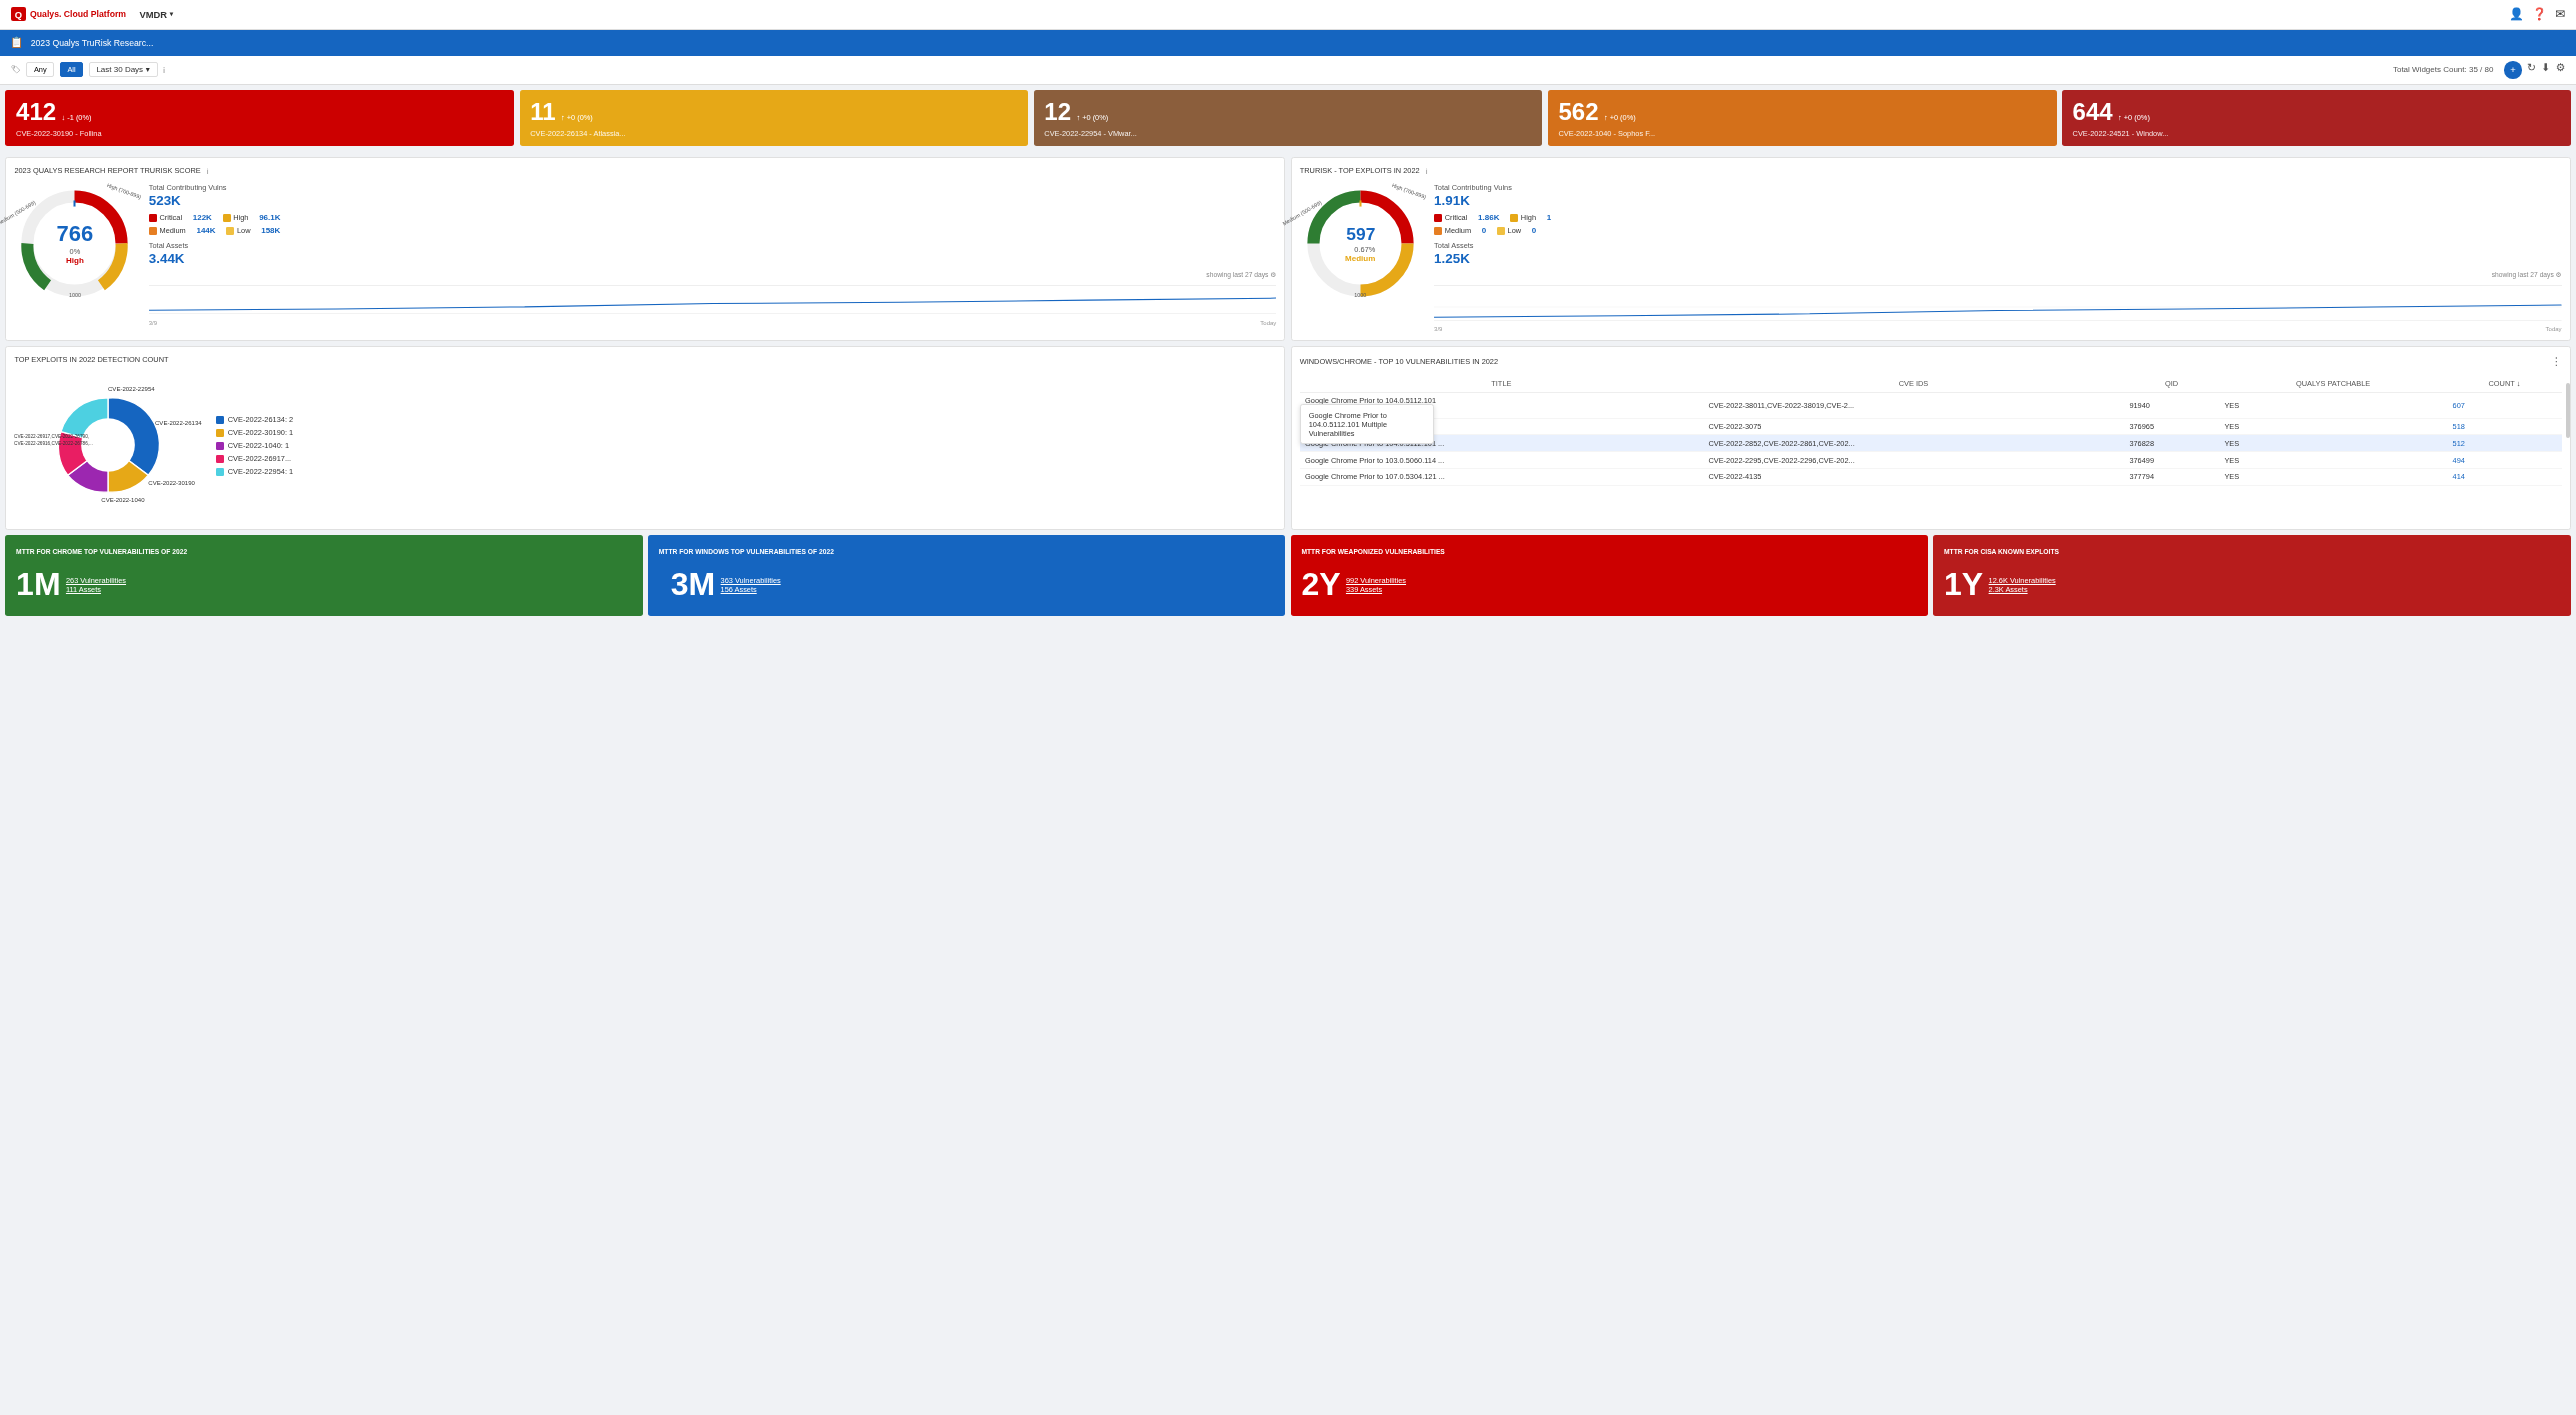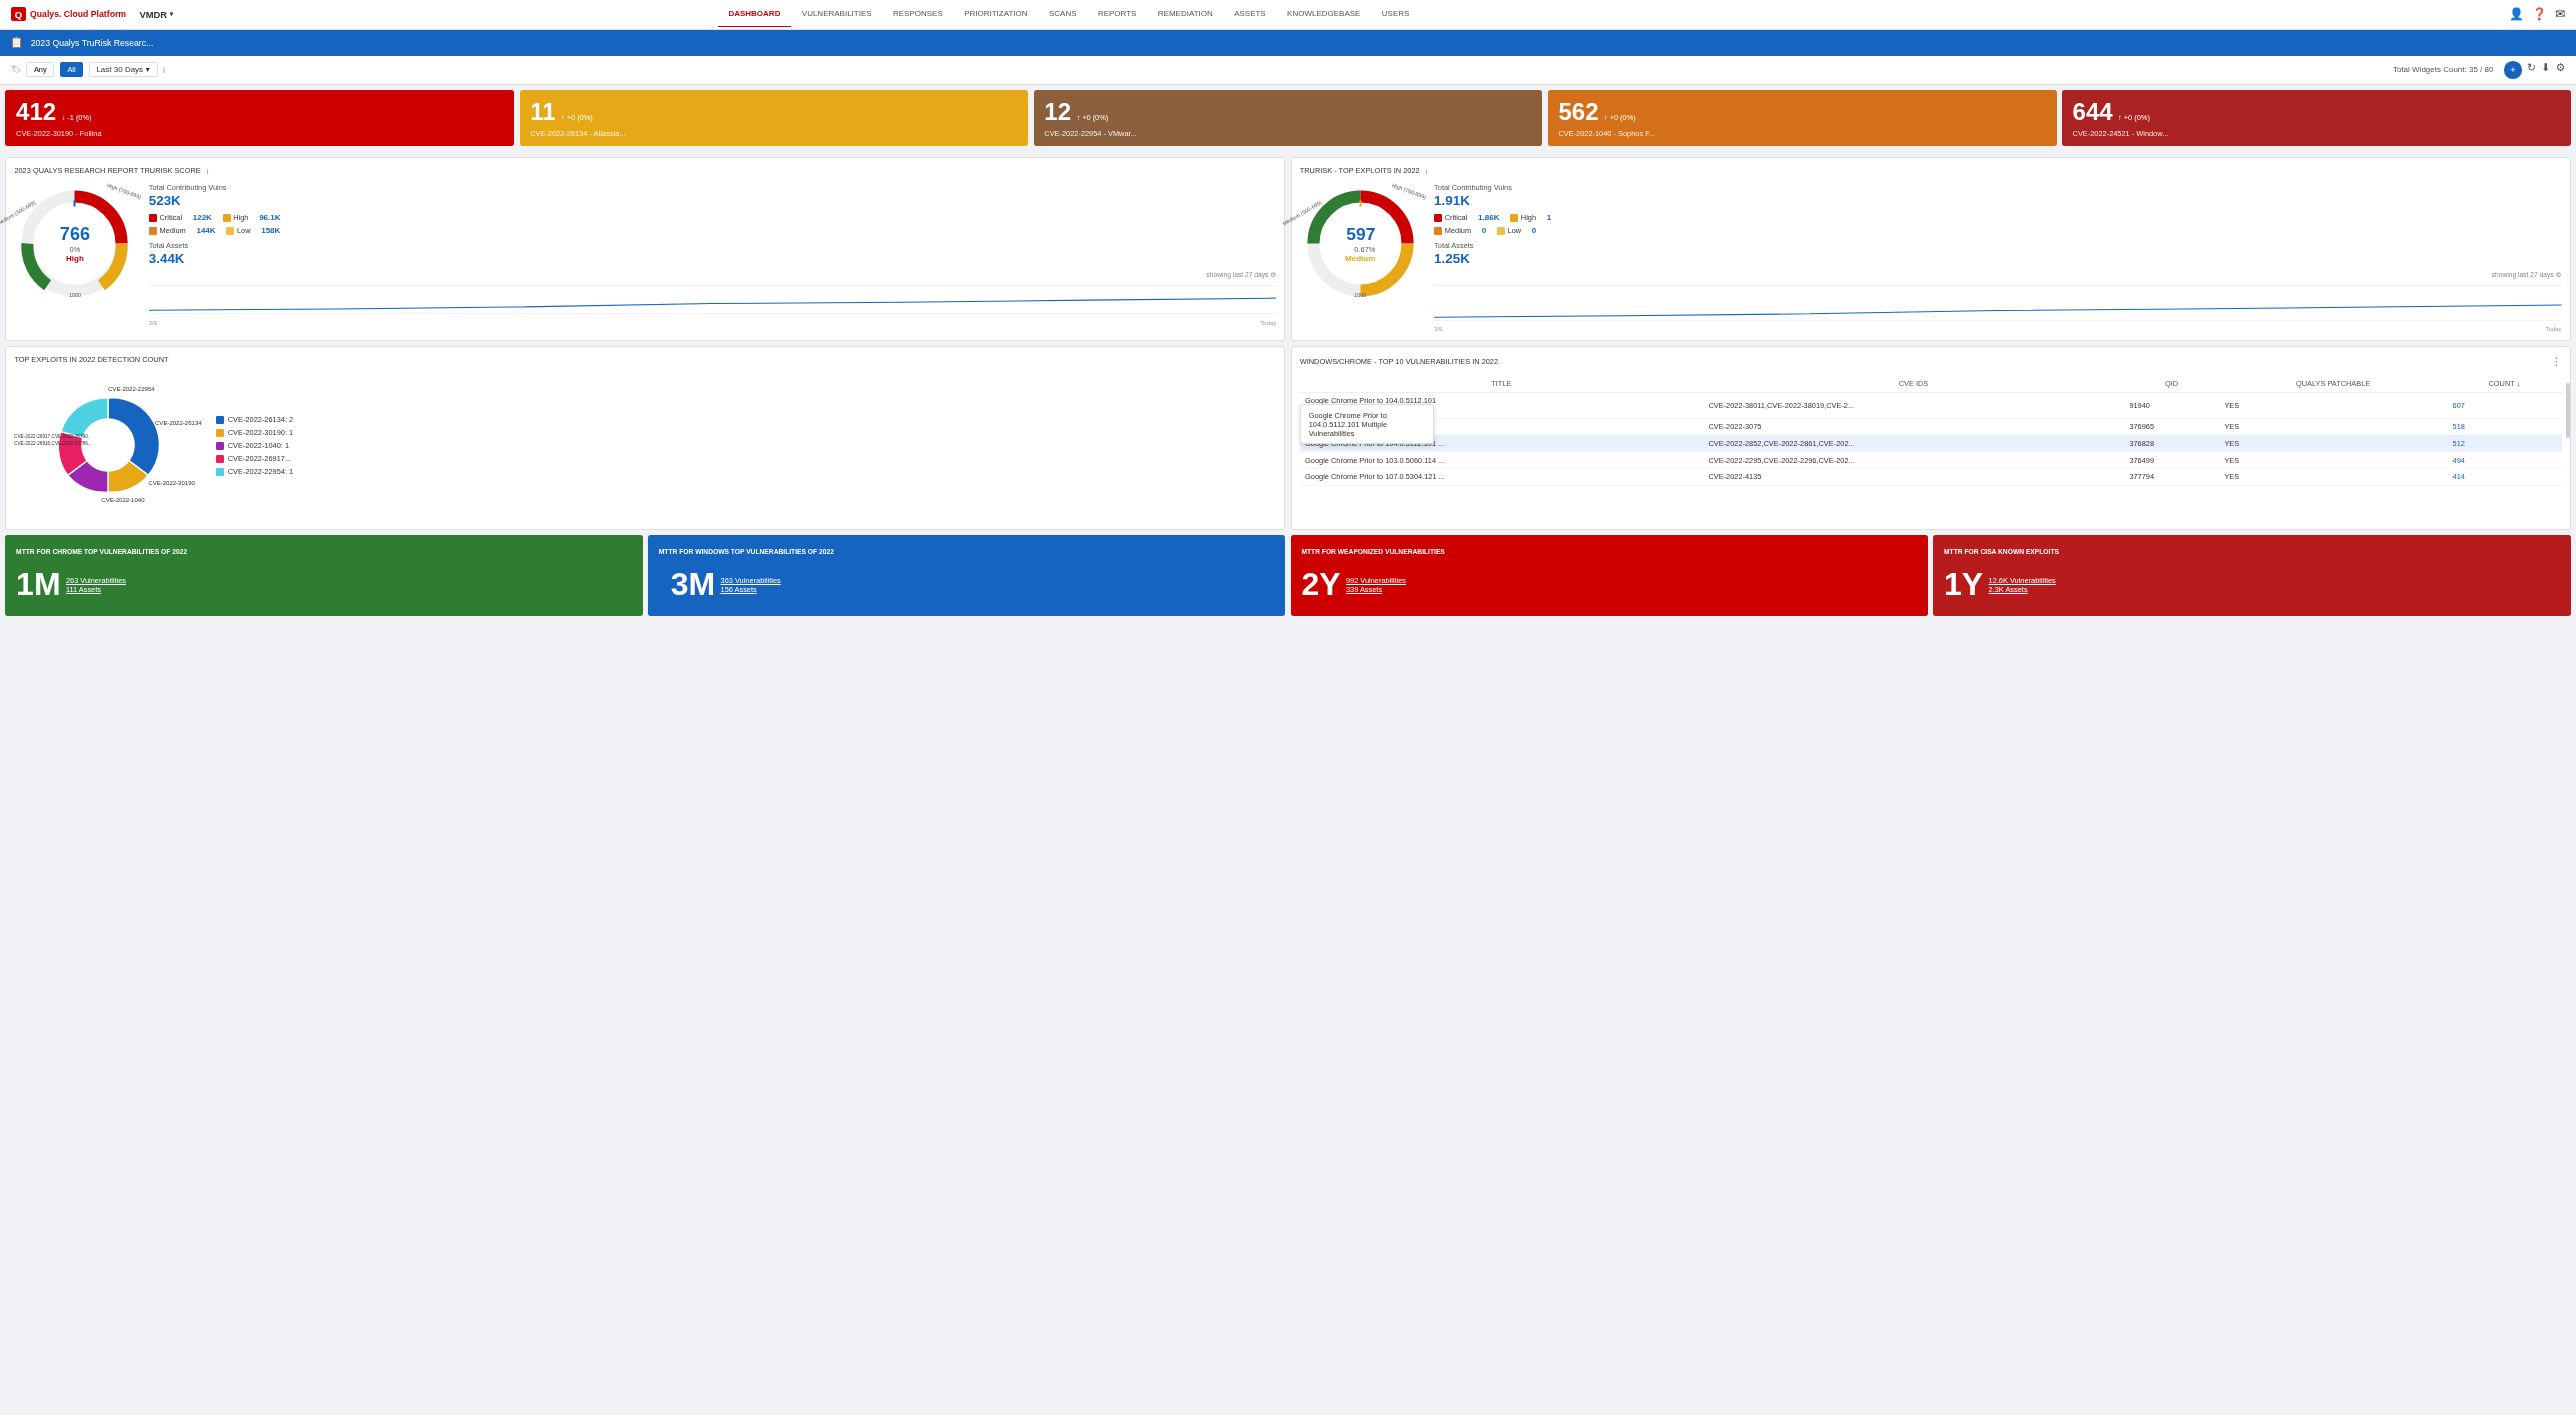--- a/index.html
+++ b/index.html
@@ -108,32 +108,20 @@
 
 <div class="top-nav">
   <div class="logo">
     <span class="logo-q">Q</span>
     <span>Qualys. Cloud Platform</span>
   </div>
   <div class="vmdr-selector">
     <span>VMDR</span>
     <span class="chevron">▾</span>
   </div>
-  <nav class="nav-menu">
-    <a class="nav-item active">DASHBOARD</a>
-    <a class="nav-item">VULNERABILITIES</a>
-    <a class="nav-item">RESPONSES</a>
-    <a class="nav-item">PRIORITIZATION</a>
-    <a class="nav-item">SCANS</a>
-    <a class="nav-item">REPORTS</a>
-    <a class="nav-item">REMEDIATION</a>
-    <a class="nav-item">ASSETS</a>
-    <a class="nav-item">KNOWLEDGEBASE</a>
-    <a class="nav-item">USERS</a>
-  </nav>
   <div class="nav-right">
     <span style="font-size:12px;cursor:pointer;">👤</span>
     <span style="font-size:12px;cursor:pointer;">❓</span>
     <span style="font-size:12px;cursor:pointer;">✉</span>
   </div>
 </div>
 
 <div class="banner">
   <span class="banner-icon">📋</span>
   <span>2023 Qualys TruRisk Researc...</span>
@@ -215,21 +203,21 @@
 
             <path d="M 160 90 A 70 70 0 0 1 130 152" fill="none" stroke="#e6a817" stroke-width="18"></path>
 
             <path d="M 50 152 A 70 70 0 0 1 20 90" fill="none" stroke="#2e7d32" stroke-width="18"></path>
 
             <line x1="90" y1="26" x2="90" y2="44" stroke="#1565c0" stroke-width="3"></line>
 
             <circle cx="90" cy="90" r="55" fill="white"></circle>
           </svg>
           <div style="position:absolute;top:50%;left:50%;transform:translate(-50%,-50%);text-align:center;">
-            <div style="font-size:18px;font-weight:bold;color:#1565c0;">766</div>
+            <div style="font-size:22px;font-weight:bold;color:#1565c0;">766</div>
             <div style="font-size:7.4px;color:#555;">0%</div>
             <div style="font-size:8px;color:#cc0000;font-weight:bold;">High</div>
           </div>
           
           <div style="position:absolute;top:5.4px;right:-6.7px;font-size:5.4px;color:#555;white-space:nowrap;transform:rotate(20deg);">High (700-899)</div>
           <div style="position:absolute;top:27px;left:-20px;font-size:5.4px;color:#555;white-space:nowrap;transform:rotate(-30deg);">Medium (500-699)</div>
           <div style="position:absolute;bottom:5.4px;left:50%;transform:translateX(-50%);font-size:5.4px;color:#555;">1000</div>
         </div>
 
         <div class="stats-section">

